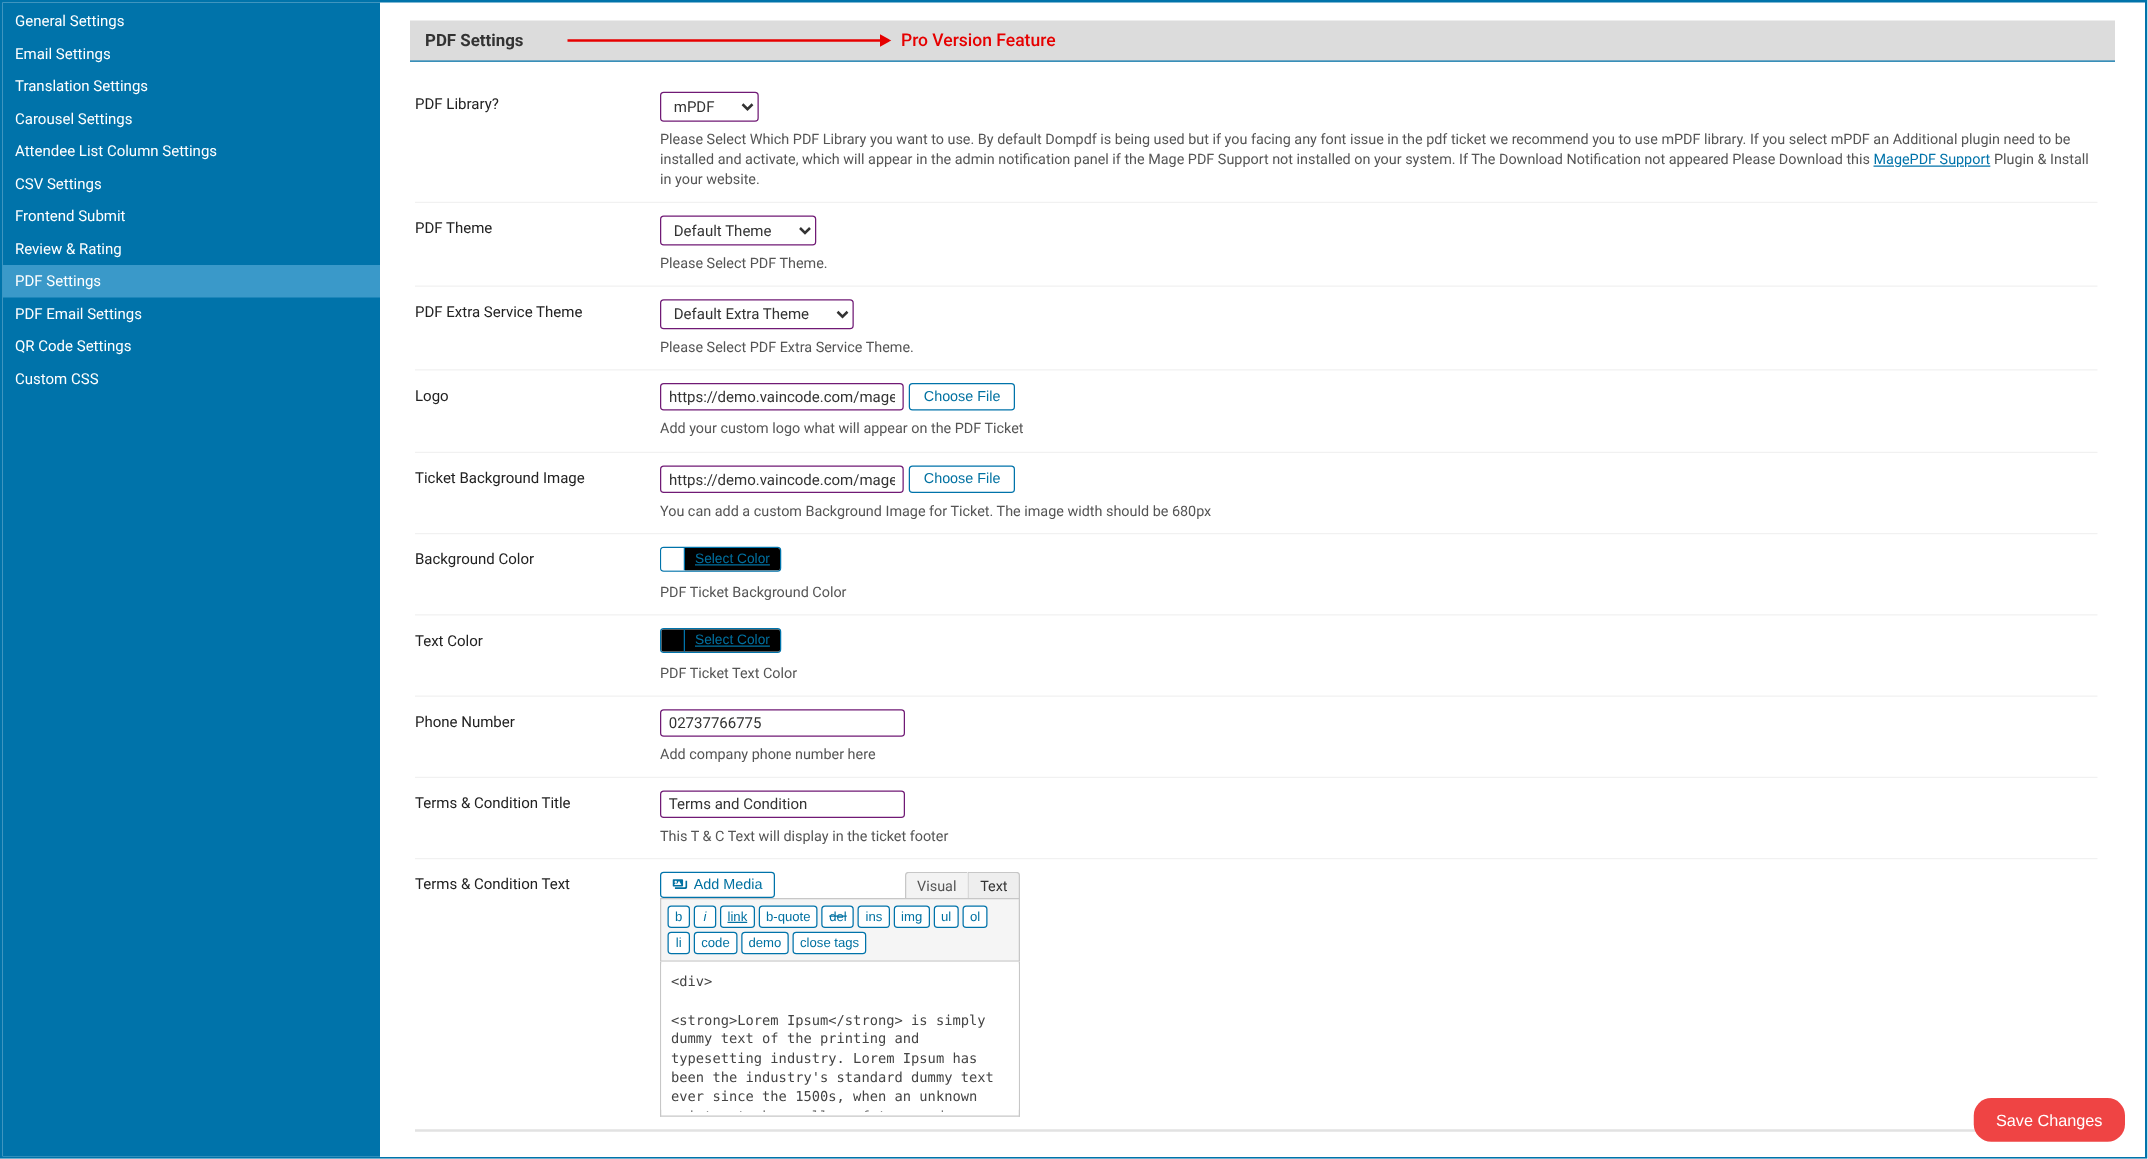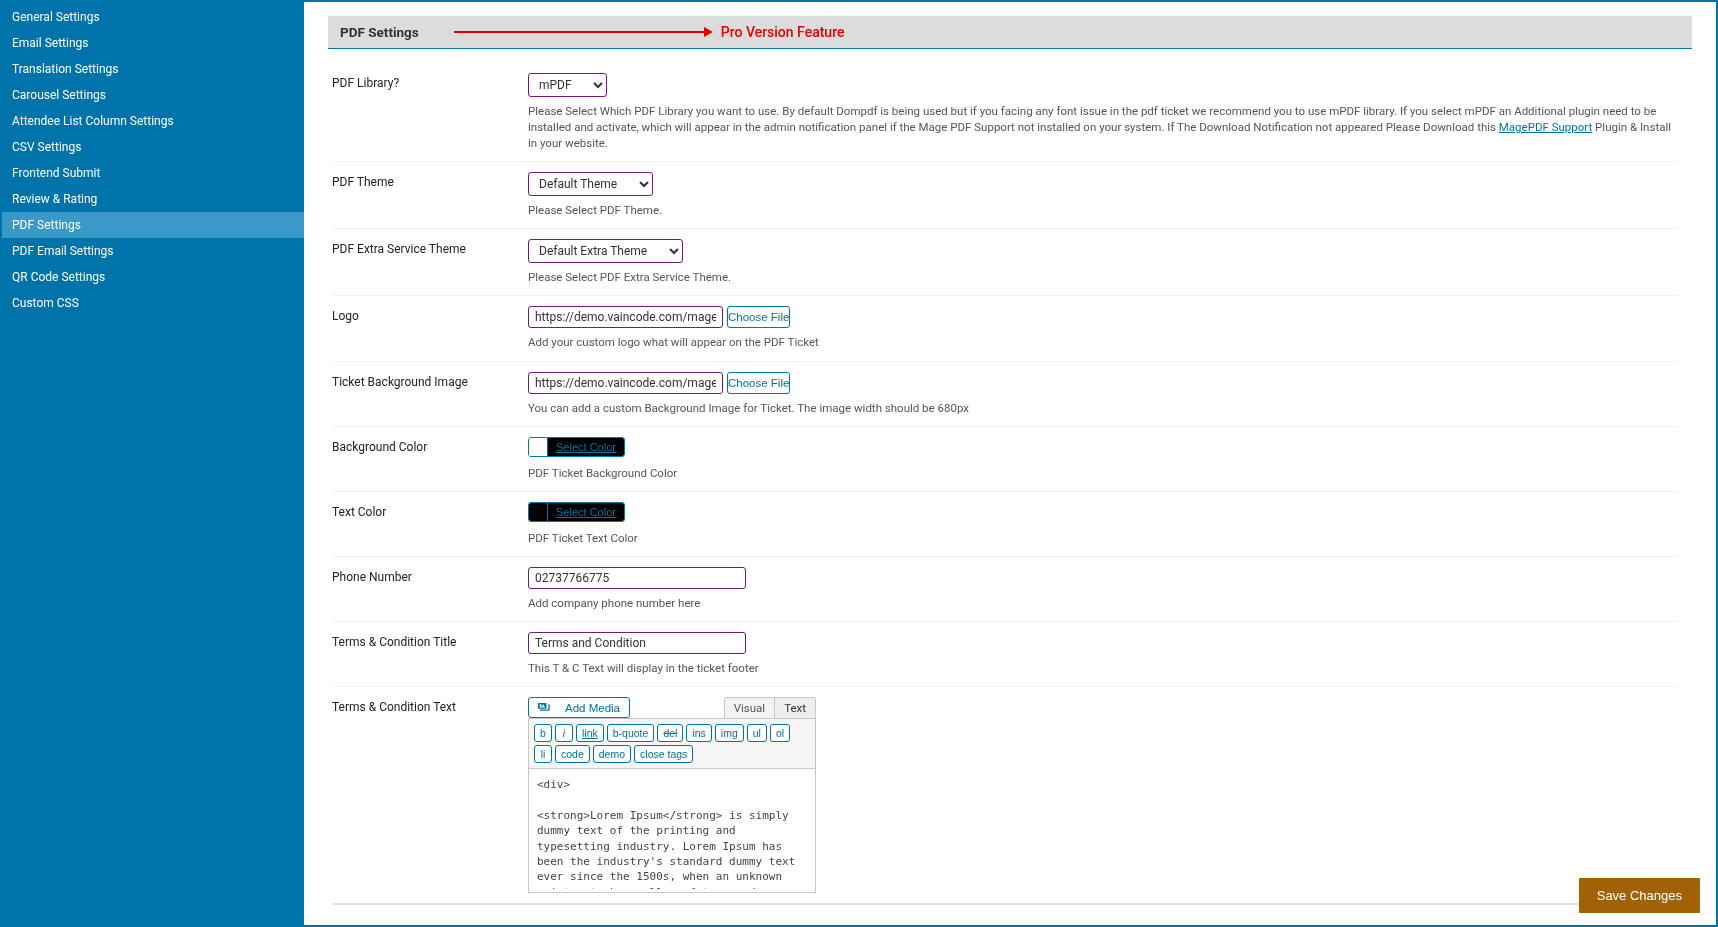--- a/index.html
+++ b/index.html
@@ -19,50 +19,50 @@
   .pro-text { margin-left: 8px; color: #e60000; font-size: 14px; font-weight: 500; }
   .form { padding: 14px 14px 0 4px; }
   .row { display: flex; border-bottom: 1px solid #f1f1f1; padding: 10px 0; }
   .row.last { border-bottom: 2px solid #e2e2e2; }
   .row-label { width: 196px; padding-top: 3px; font-size: 12px; color: #222; }
   .row-content { flex: 1; }
   .help { color: #555; font-size: 11.5px; margin-top: 6px; line-height: 1.4; }
   .help a { color: #0073aa; text-decoration: underline; }
   select, input[type=text], textarea { border: 1px solid #701a75; border-radius: 3px; padding: 3px 6px; font-size: 12px; background: #fff; color: #333; font-family: inherit; }
   select { min-width: 60px; padding-right: 18px; }
-  input[type=text] { width: 218px; }
+  input[type=text] { width: 196px; }
   textarea { width: 200px; resize: both; font-family: inherit; }
   .file-group { display: inline-flex; align-items: stretch; }
   .file-group input { border-radius: 3px; width: 195px; }
-  .file-btn { margin-left: 4px; border: 1px solid #0073aa; color: #0071a1; background: #fff; border-radius: 3px; padding: 2px 0; font-size: 11.5px; cursor: pointer; }
+  .file-btn { margin-left: 4px; border: 1px solid #0073aa; color: #0071a1; background: #fff; border-radius: 3px; padding: 2px 11px; font-size: 11.5px; cursor: pointer; }
   .color-group { display: inline-flex; align-items: stretch; border: 1px solid #0073aa; border-radius: 3px; overflow: hidden; }
   .color-swatch { width: 19px; border-right: 1px solid #0073aa; }
   .color-swatch.white { background: #fff; }
   .color-swatch.black { background: #000; }
   .color-btn { background: #000000; color: #0071a1; border: none; padding: 3px 8px; font-size: 11px; cursor: pointer; text-decoration: underline; }
-  .add-media { display: inline-flex; align-items: center; gap: 14px; border: 1px solid #0073aa; color: #0071a1; background: #fff; border-radius: 3px; padding: 3px 9px; font-size: 11.5px; cursor: pointer; }
+  .add-media { display: inline-flex; align-items: center; gap: 4px; border: 1px solid #0073aa; color: #0071a1; background: #fff; border-radius: 3px; padding: 3px 9px; font-size: 11.5px; cursor: pointer; }
   .add-media-icon { display: inline-block; }
   .editor { width: 288px; }
   .editor-head { display: flex; justify-content: space-between; align-items: center; }
   .editor-tabs { margin-left: auto; display: flex; }
   .editor-tab { border: 1px solid #c7c7c7; border-bottom: none; padding: 3px 9px; font-size: 11.5px; background: #f3f3f3; color: #555; cursor: pointer; }
   .editor-tab.active { background: #eee; color: #333; }
   .editor-tab:first-child { border-top-left-radius: 3px; border-right: none; }
   .editor-tab:last-child { border-top-right-radius: 3px; }
   .ht-toolbar { border: 1px solid #c7c7c7; background: #f5f5f5; padding: 5px; display: flex; flex-wrap: wrap; gap: 3px; }
   .ht-btn { border: 1px solid #0073aa; color: #0071a1; background: #fff; border-radius: 3px; padding: 2px 5px; font-size: 10.5px; cursor: pointer; min-width: 18px; text-align: center; }
   .ht-btn.del { text-decoration: line-through; }
   .ht-btn.link { text-decoration: underline; }
   .ht-area-wrap { border: 1px solid #c7c7c7; border-top: none; background: #fff; position: relative; }
   .ht-area { width: 100%; height: 120px; border: none; resize: none; padding: 8px; font-family: Menlo, Consolas, monospace; font-size: 11px; line-height: 1.4; color: #444; overflow-y: scroll; }
   .ht-area::-webkit-scrollbar { width: 14px; }
   .ht-area::-webkit-scrollbar-track { background: #f1f1f1; }
   .ht-area::-webkit-scrollbar-thumb { background: #c1c1c1; border-radius: 2px; }
   .save-bar { position: absolute; right: 16px; bottom: 12px; }
-  .save-btn { background: #a16207; color: #fff; border: none; padding: 10px 18px; font-size: 13px; cursor: pointer; border-radius: 1px; }
+  .save-btn { background: #ef4444; color: #fff; border: none; padding: 10px 18px; font-size: 13px; cursor: pointer; border-radius: 14px; }
 </style>
 </head>
 <body>
 
 <div class="app">
   <div class="sidebar">
     <div class="sidebar-item">General Settings</div>
     <div class="sidebar-item">Email Settings</div>
     <div class="sidebar-item">Translation Settings</div>
     <div class="sidebar-item">Carousel Settings</div>

